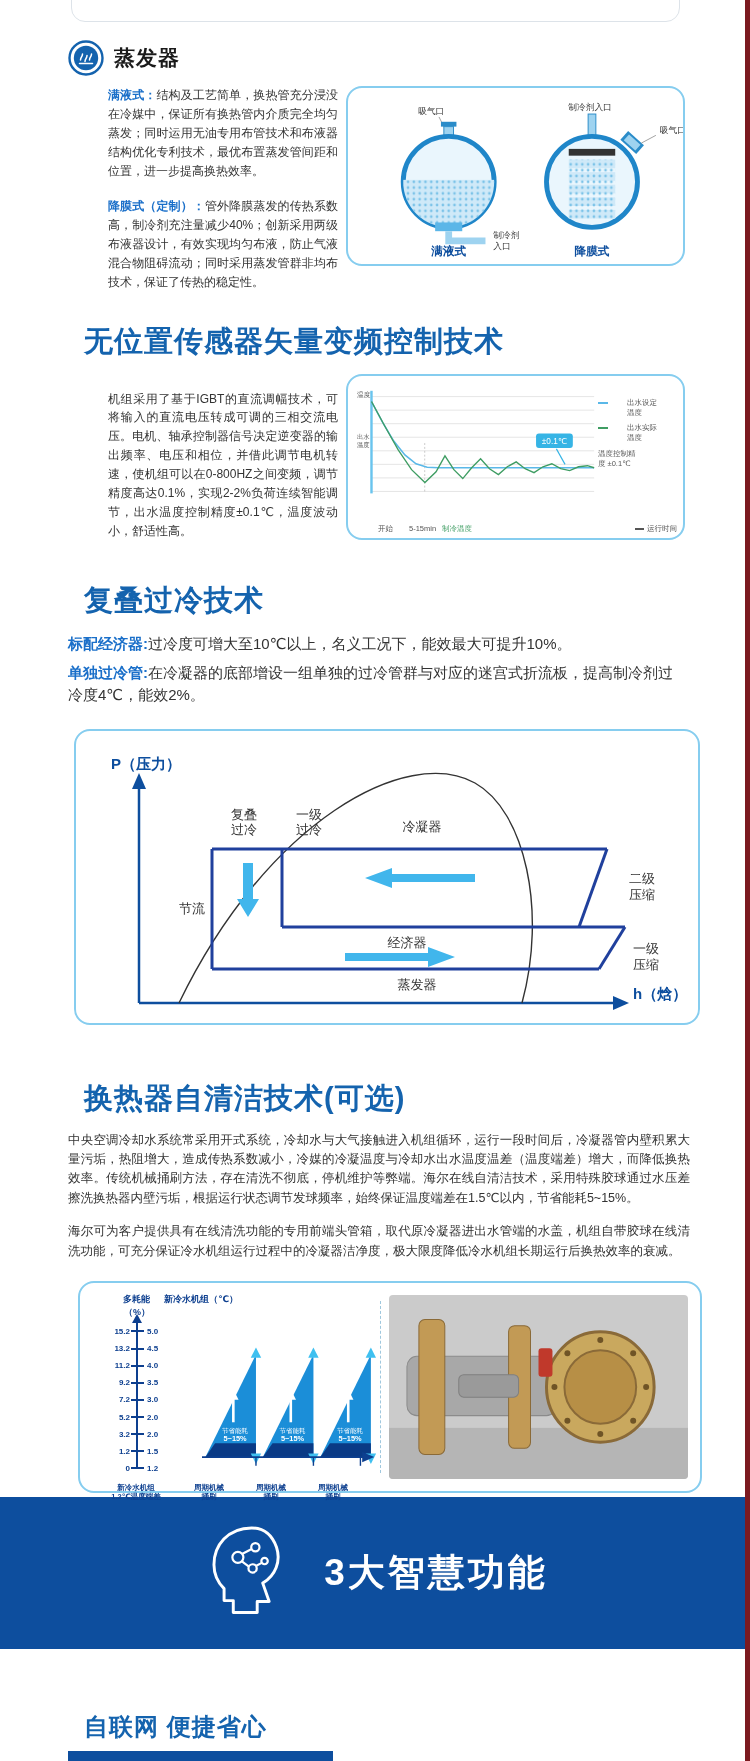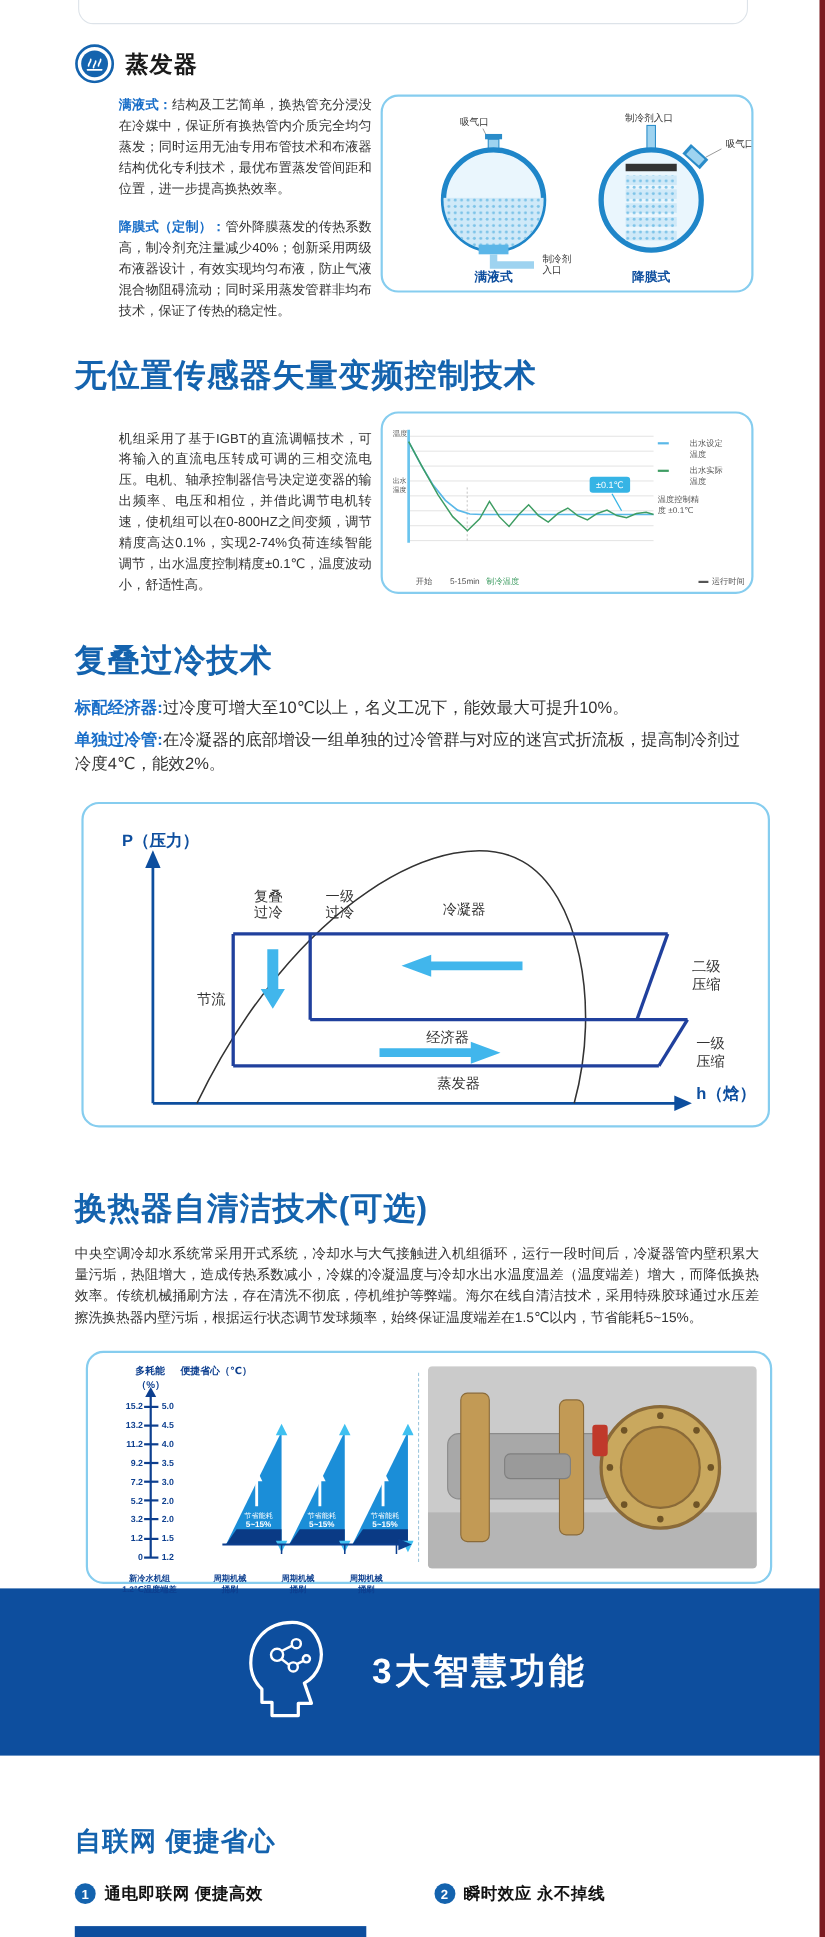--- a/index.html
+++ b/index.html
@@ -21,21 +21,21 @@
   .sec-title{font-size:21px;font-weight:bold;color:#1a1a1a;letter-spacing:1px;}
   .row{display:flex;align-items:flex-start;}
   .txtcol{width:230px;margin-left:40px;flex:0 0 auto;}
   p.body{font-size:12px;line-height:1.58;text-align:justify;margin:0 0 12px 0;color:#333;}
   .lead{color:#1a6fc9;font-weight:bold;}
   .card{border:2px solid #86cdef;border-radius:16px;background:#fff;box-sizing:border-box;}
   .tank-card{width:352px;height:180px;margin-left:8px;}
   .tank-card svg{width:100%;height:100%;display:block;}
 
   
-  .h1{font-size:29px;font-weight:bold;color:#1463ae;letter-spacing:1px;margin:18px 0 12px 0;}
+  .h1{font-size:29px;font-weight:bold;color:#1463ae;letter-spacing:1px;margin:18px 0 12px 16px;}
   .h1.small{font-size:24px;}
 
   
   .vfd-card{width:352px;height:166px;margin-left:8px;padding:8px 6px 4px 8px;display:flex;flex-direction:column;}
   .txtcol.pad{padding-top:16px;}
   .tc-main{display:flex;flex:1;}
   .tc-plot{width:242px;height:122px;}
   .tc-legend{width:78px;font-size:7.5px;color:#555;padding-top:14px;line-height:1.35;}
   .lg{display:flex;gap:3px;margin-bottom:5px;}
   .lg-mark{width:10px;height:2px;margin-top:4px;flex:0 0 auto;}
@@ -74,21 +74,21 @@
   .xlab.f{width:84px;}
   .xlab.w{width:62px;}
   .cc-divider{border-left:1px dashed #9fc7dd;margin:18px 4px;}
   .photo-wrap{flex:1;padding:12px 12px 12px 4px;}
   .photo-wrap svg{width:100%;height:100%;display:block;border-radius:4px;}
 
   
   .banner{width:750px;height:152px;background:#0d4e9e;margin-top:4px;
     display:flex;align-items:center;justify-content:center;gap:30px;}
   .banner-icon{width:92px;height:104px;flex:0 0 auto;}
-  .banner-title{color:#fff;font-size:32px;font-weight:bold;letter-spacing:3px;}
+  .banner-title{color:#fff;font-size:37px;font-weight:bold;letter-spacing:3px;}
 
   
   .content.bottom{padding-top:44px;}
   .features{display:flex;gap:36px;margin-top:22px;}
   .feature{width:294px;}
   .f-head{display:flex;gap:8px;align-items:center;}
   .badge{width:19px;height:19px;border-radius:50%;background:#1463ae;color:#fff;font-size:12px;
     display:flex;align-items:center;justify-content:center;font-weight:bold;flex:0 0 auto;}
   .f-title{font-size:15px;font-weight:bold;color:#111;letter-spacing:0.5px;}
   .bottom-bar{position:absolute;left:68px;bottom:0;width:265px;height:10px;background:#0d4e9e;}
@@ -172,21 +172,21 @@
           <rect x="228" y="69" width="48" height="62" fill="url(#dots)"></rect>
         </g>
         <text x="252" y="168" font-size="12" font-weight="bold" fill="#0d4e9e" text-anchor="middle">降膜式</text>
       </svg>
     </div>
   </div>
 
   <div class="h1">无位置传感器矢量变频控制技术</div>
   <div class="row">
     <div class="txtcol pad">
-      <p class="body">机组采用了基于IGBT的直流调幅技术，可将输入的直流电压转成可调的三相交流电压。电机、轴承控制器信号决定逆变器的输出频率、电压和相位，并借此调节电机转速，使机组可以在0-800HZ之间变频，调节精度高达0.1%，实现2-74%负荷连续智能调节，出水温度控制精度±0.1℃，温度波动小，舒适性高。</p>
+      <p class="body">机组采用了基于IGBT的直流调幅技术，可将输入的直流电压转成可调的三相交流电压。电机、轴承控制器信号决定逆变器的输出频率、电压和相位，并借此调节电机转速，使机组可以在0-800HZ之间变频，调节精度高达0.1%，实现2-2%负荷连续智能调节，出水温度控制精度±0.1℃，温度波动小，舒适性高。</p>
     </div>
 
     <div class="card vfd-card">
       <div class="tc-main">
         <svg class="tc-plot" viewBox="0 0 250 124">
           <g stroke="#d9d9d9" stroke-width="0.7">
             <line x1="16" y1="12" x2="246" y2="12"></line>
               <line x1="16" y1="26" x2="246" y2="26"></line>
             <line x1="16" y1="40" x2="246" y2="40"></line>
               <line x1="16" y1="54" x2="246" y2="54"></line>
@@ -271,26 +271,27 @@
       <text x="552" y="168" font-size="13" fill="#333">压缩</text>
       <text x="330" y="216" font-size="13" fill="#333" text-anchor="middle">经济器</text>
       <text x="556" y="222" font-size="13" fill="#333">一级</text>
       <text x="556" y="238" font-size="13" fill="#333">压缩</text>
       <text x="340" y="258" font-size="13" fill="#333" text-anchor="middle">蒸发器</text>
     </svg>
   </div>
 
   <div class="h1" style="margin-top:54px;">换热器自清洁技术(可选)</div>
   <p class="para">中央空调冷却水系统常采用开式系统，冷却水与大气接触进入机组循环，运行一段时间后，冷凝器管内壁积累大量污垢，热阻增大，造成传热系数减小，冷媒的冷凝温度与冷却水出水温度温差（温度端差）增大，而降低换热效率。传统机械捅刷方法，存在清洗不彻底，停机维护等弊端。海尔在线自清洁技术，采用特殊胶球通过水压差擦洗换热器内壁污垢，根据运行状态调节发球频率，始终保证温度端差在1.5℃以内，节省能耗5~15%。</p>
+  <p class="para">海尔可为客户提供具有在线清洗功能的专用前端头管箱，取代原冷凝器进出水管端的水盖，机组自带胶球在线清洗功能，可充分保证冷水机组运行过程中的冷凝器洁净度，极大限度降低冷水机组长期运行后换热效率的衰减。</p>
 
   <div class="card clean-card">
     <div class="cc">
       <div class="cc-title">
         <span class="t-l">多耗能（%）</span>
-        <span class="t-r">便捷省心（℃）</span>
+        <span class="t-r">新冷水机组（℃）</span>
       </div>
       <div class="cc-body">
         <div class="cc-yticks">
             <div class="ytrow">
               <span class="l">15.2</span>
               <span class="t"></span>
               <span class="r">5.0</span>
             </div>
             <div class="ytrow">
               <span class="l">13.2</span>

